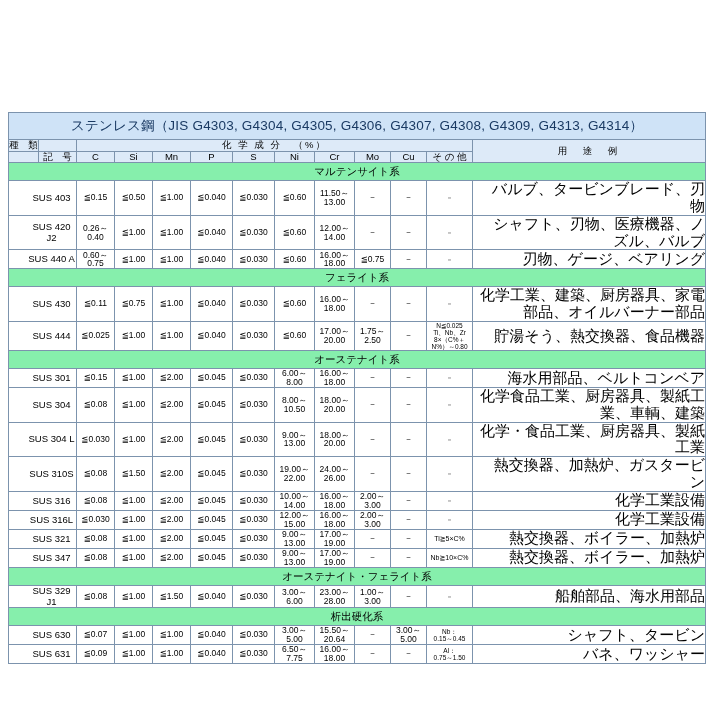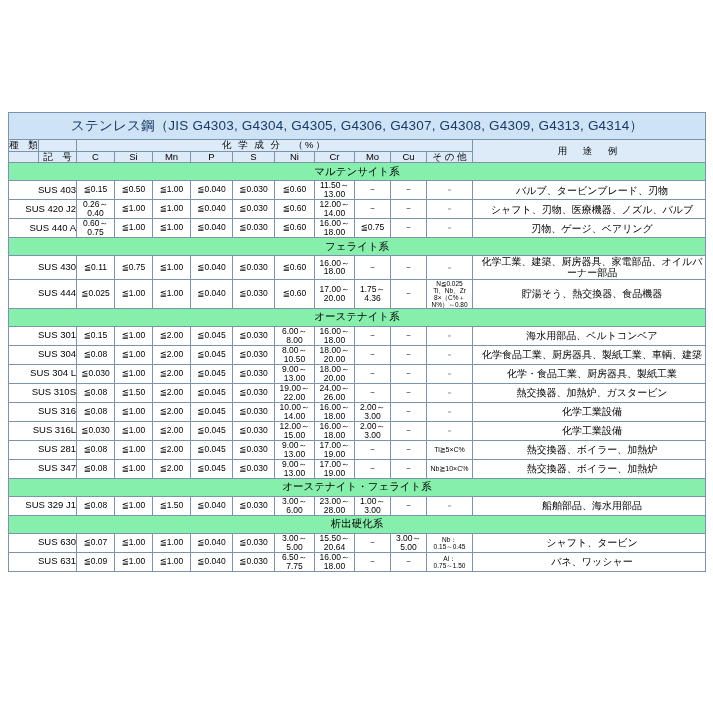--- a/index.html
+++ b/index.html
@@ -75,28 +75,28 @@
     font-size: 10.5px;
     font-weight: bold;
     color: #000;
   }
   
   .data td {
     height: 18px;
     background: #ffffff;
   }
   .data td.grade {
+    text-align: center;
+    padding-left: 18px;
+    font-size: 9.5px;
+  }
+  .data td.use {
     text-align: right;
-    padding-left: 5px;
-    font-size: 9.5px;
-  }
-  .data td.use {
-    text-align: center;
     padding-left: 6px;
-    font-size: 10px;
+    font-size: 15px;
   }
   .data td.num {
     font-size: 8.5px;
   }
   .data td.other {
     font-size: 7px;
     line-height: 1.1;
   }
   .two-line {
     display: block;
@@ -254,21 +254,21 @@
             <td class="num">≦1.00</td>
             <td class="num">≦0.040</td>
             <td class="num">≦0.030</td>
             <td class="num">≦0.60</td>
             <td class="num">
               <span class="two-line">17.00～</span>
               <span class="two-line">20.00</span>
             </td>
             <td class="num">
               <span class="two-line">1.75～</span>
-              <span class="two-line">4.36</span>
+              <span class="two-line">2.50</span>
             </td>
             <td class="num">－</td>
             <td class="other">
               <span class="tiny">N≦0.025</span>
               <span class="tiny">Ti、Nb、Zr</span>
               <span class="tiny">8×（C%＋N%）～0.80</span>
             </td>
             <td class="use">貯湯そう、熱交換器、食品機器</td>
           </tr>
           <tr class="group">
@@ -394,21 +394,21 @@
             </td>
             <td class="num">
               <span class="two-line">2.00～</span>
               <span class="two-line">3.00</span>
             </td>
             <td class="num">－</td>
             <td class="other">－</td>
             <td class="use">化学工業設備</td>
           </tr>
           <tr class="data">
-            <td class="grade" colspan="2">SUS 281</td>
+            <td class="grade" colspan="2">SUS 321</td>
             <td class="num">≦0.08</td>
             <td class="num">≦1.00</td>
             <td class="num">≦2.00</td>
             <td class="num">≦0.045</td>
             <td class="num">≦0.030</td>
             <td class="num">
               <span class="two-line">9.00～</span>
               <span class="two-line">13.00</span>
             </td>
             <td class="num">

